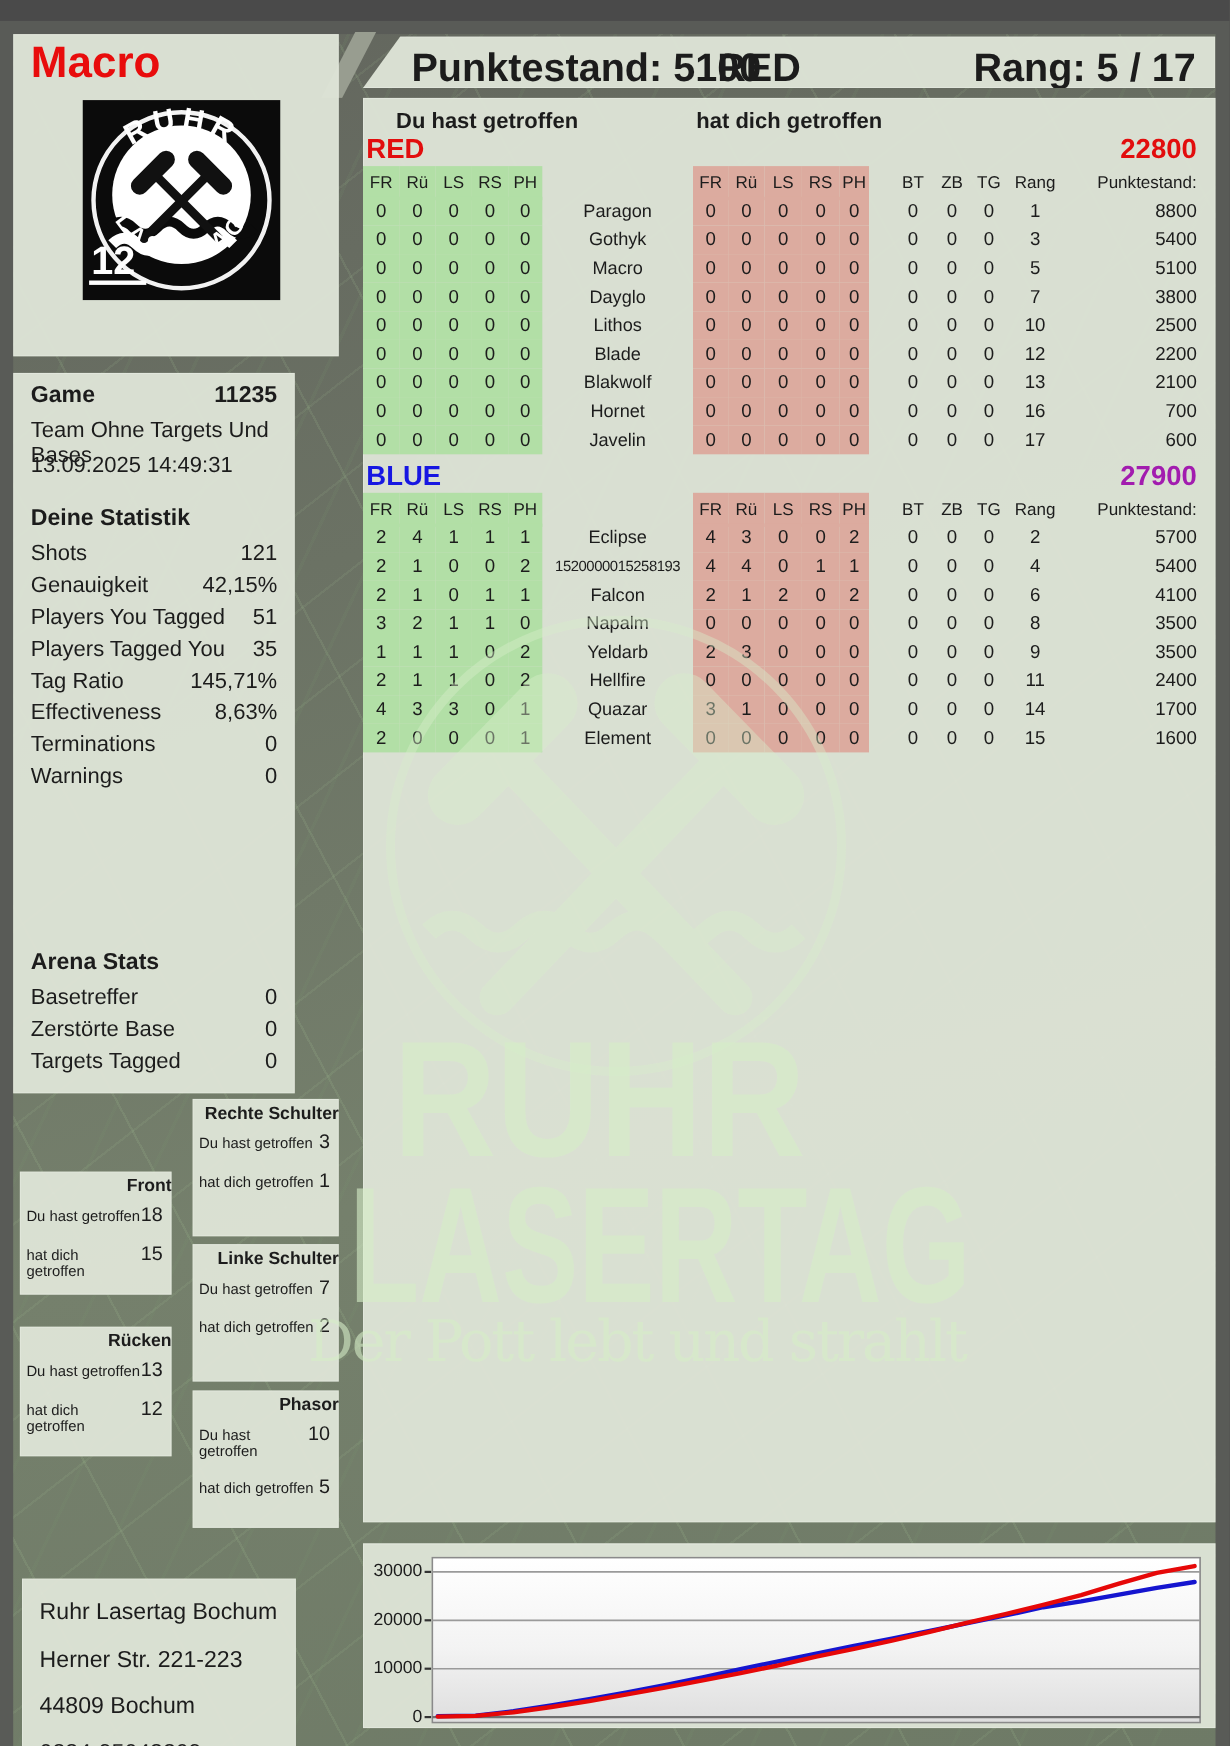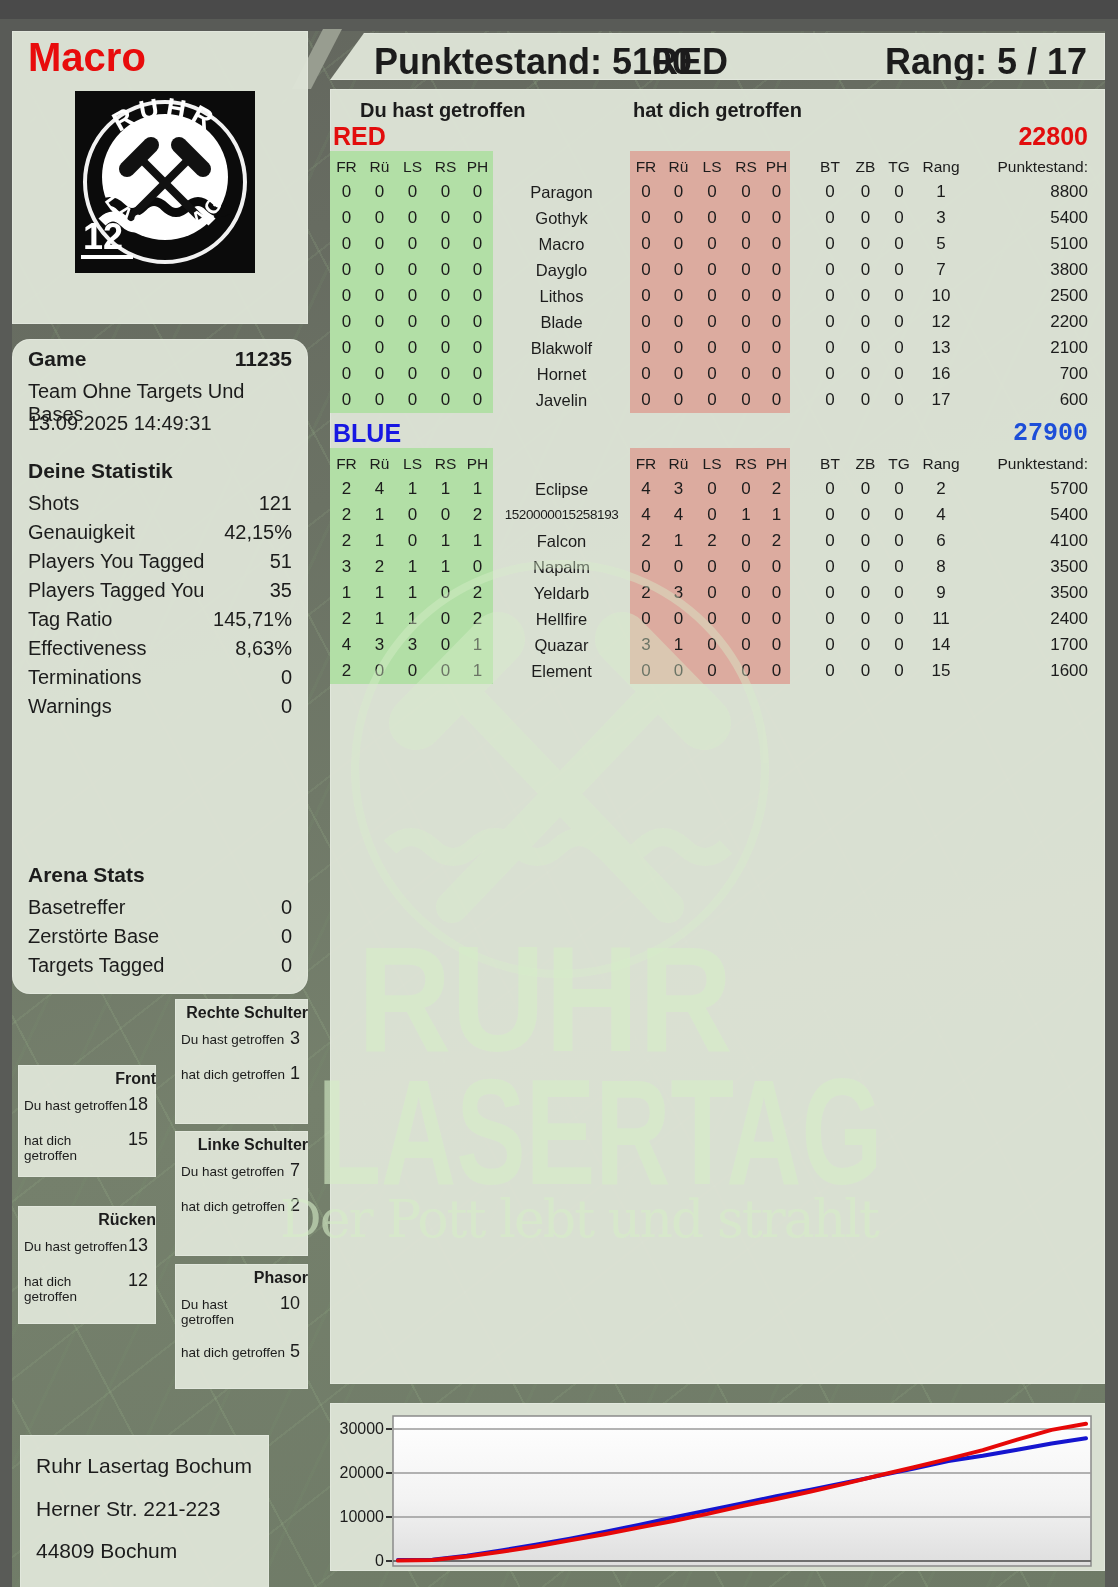--- a/index.html
+++ b/index.html
@@ -11,21 +11,21 @@
         repeating-linear-gradient(62deg, rgba(190,230,170,0.10) 0 2px, rgba(0,0,0,0) 2px 90px),
         repeating-linear-gradient(-38deg, rgba(190,230,170,0.08) 0 2px, rgba(0,0,0,0) 2px 70px),
         repeating-linear-gradient(115deg, rgba(120,150,110,0.12) 0 3px, rgba(0,0,0,0) 3px 55px),
         linear-gradient(165deg,#63665e 0%,#6b7264 30%,#75806c 62%,#6e7a66 100%);}
   .panel{position:absolute;background:rgba(222,228,214,0.96);
          box-shadow:inset 0 0 0 1px rgba(255,255,255,0.22);z-index:2;}
   
   #title-panel{left:12px;top:12px;width:296px;height:293px;}
   #macro-name{position:absolute;left:16px;top:4px;font-size:40px;font-weight:bold;color:#e80c0c;}
   #club-logo{position:absolute;left:63px;top:60px;}
-  #stats-panel{left:12px;top:320px;width:296px;height:655px;font-size:20px;border-radius:18px;}
+  #stats-panel{left:12px;top:320px;width:256px;height:655px;font-size:20px;}
   .fx{display:flex;justify-content:space-between;}
   #game-line{position:absolute;left:16px;right:16px;top:8px;font-weight:bold;font-size:21px;}
   #mode-line{position:absolute;left:16px;right:16px;top:41px;}
   #date-line{position:absolute;left:16px;right:16px;top:73px;}
   #stat-title{position:absolute;left:16px;top:120px;font-weight:bold;font-size:21px;}
   #stat-rows{position:absolute;left:16px;right:16px;top:150px;}
   #stat-rows .fx, #arena-rows .fx{height:29px;line-height:29px;}
   #arena-title{position:absolute;left:16px;top:524px;font-weight:bold;font-size:21px;}
   #arena-rows{position:absolute;left:16px;right:16px;top:554px;}
   
@@ -441,21 +441,21 @@
           <span class="c r">0</span>
           <span class="c"></span>
           <span class="c">0</span>
           <span class="c">0</span>
           <span class="c">0</span>
           <span class="c">17</span>
           <span class="p">600</span>
         </div>
         <div class="team-row" style="margin-top: 6px;">
           <span class="" style="color: rgb(23, 23, 226);">BLUE</span>
-          <span class="" style="color: #1d4ed8; font-family: Liberation Mono, monospace;">27900</span>
+          <span class="" style="color: #a21caf;">27900</span>
         </div>
         <div class="srow hd">
           <span class="c g">FR</span>
           <span class="c g">Rü</span>
           <span class="c g">LS</span>
           <span class="c g">RS</span>
           <span class="c g">PH</span>
           <span class="c n"></span>
           <span class="c r">FR</span>
           <span class="c r">Rü</span>

